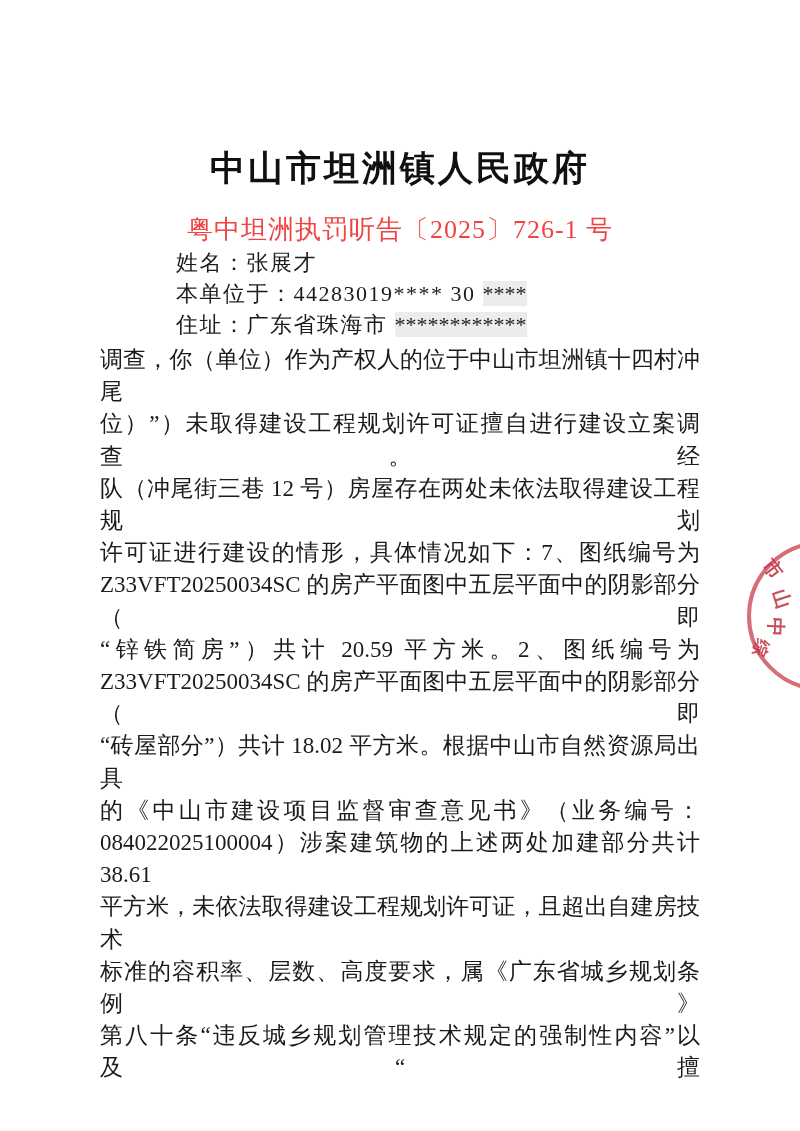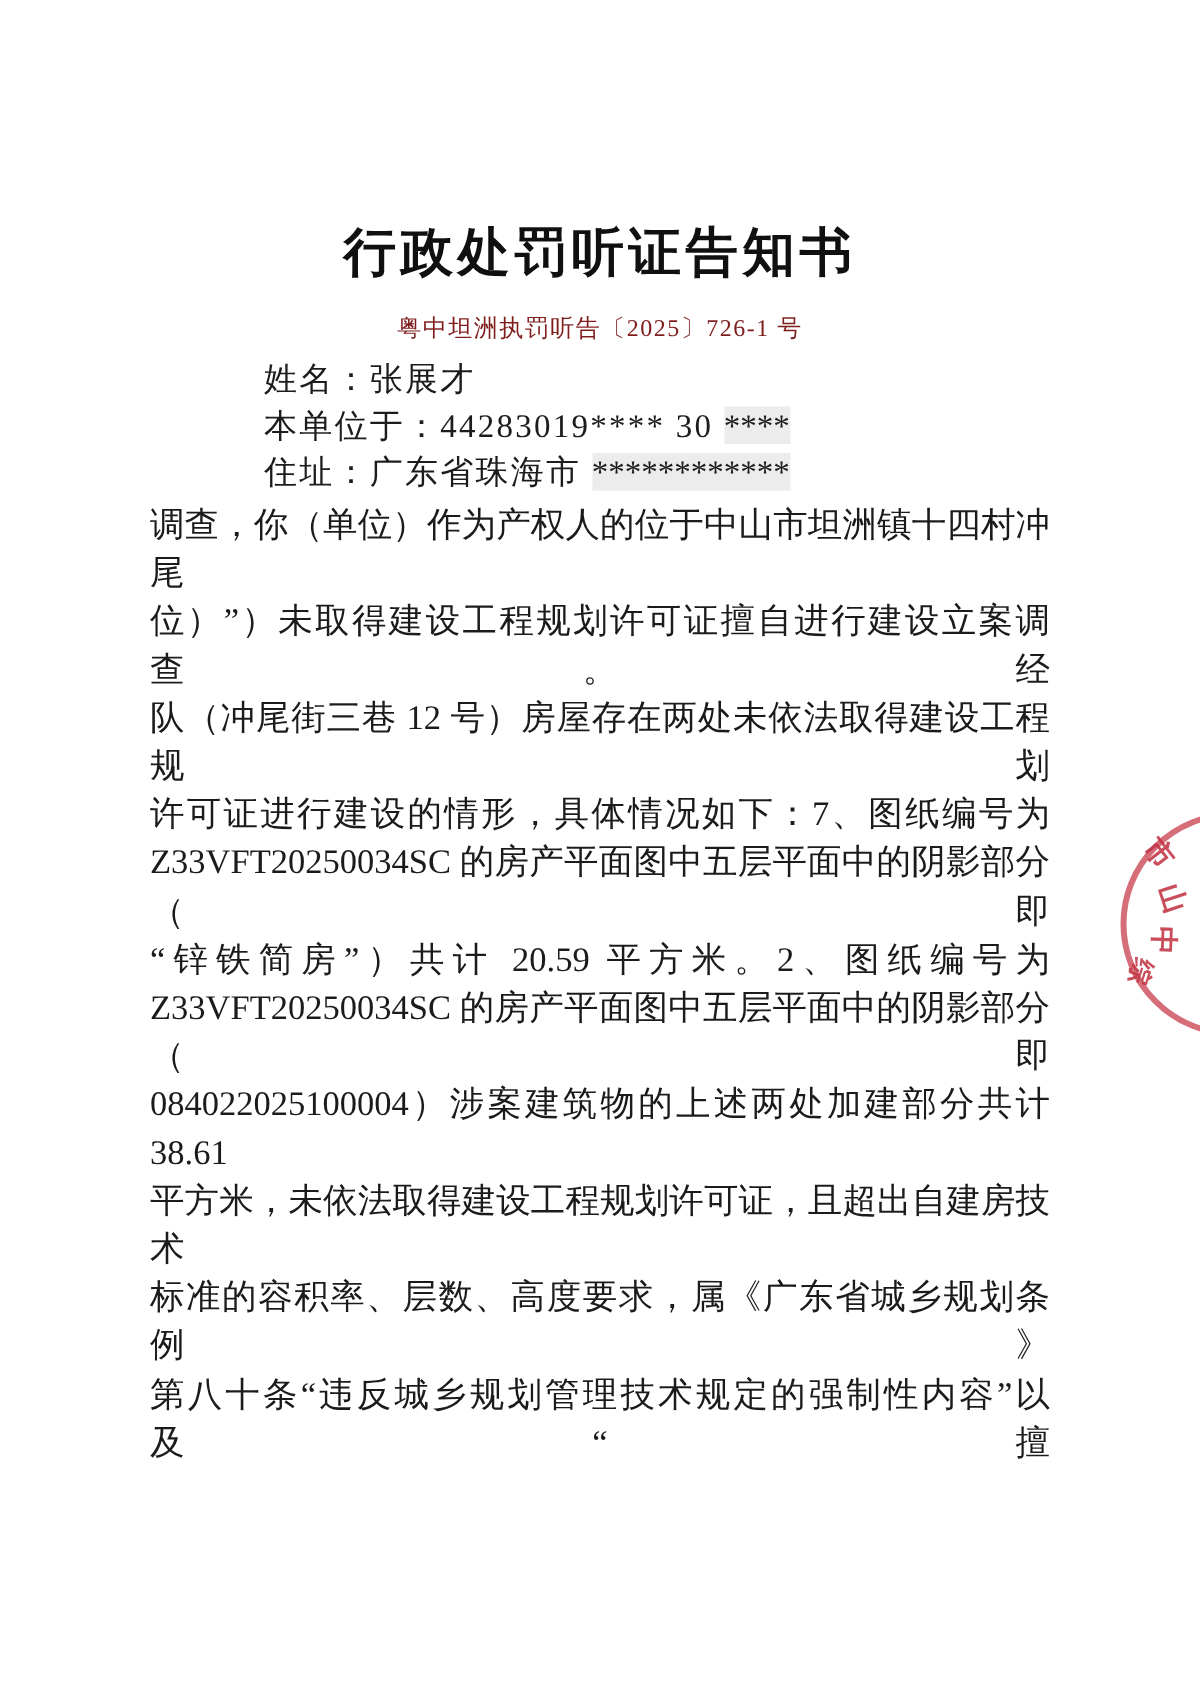--- a/index.html
+++ b/index.html
@@ -18,25 +18,25 @@
   .title {
     text-align: center;
     font-size: 35px;
     line-height: 49px;
     font-weight: bold;
     letter-spacing: 3px;
     color: #101010;
   }
   .doc-number {
     text-align: center;
-    font-size: 16px;
+    font-size: 26px;
     line-height: 30px;
-    margin-top: 12px;
+    margin-top: 22px;
     letter-spacing: 1px;
-    color: #7f1d1d;
+    color: #ef4444;
   }
   .recipient {
     padding-left: 176px;
     padding-right: 90px;
     margin-top: 2px;
   }
   .recipient-line {
     font-size: 22px;
     line-height: 31px;
     letter-spacing: 1.5px;
@@ -80,38 +80,40 @@
   .seal-c0 { left: 763px; top: 556px; transform: rotate(52deg); }
   .seal-c1 { left: 772px; top: 586px; transform: rotate(72deg); }
   .seal-c2 { left: 766px; top: 614px; transform: rotate(92deg); }
   .seal-c3 { left: 752px; top: 636px; transform: rotate(108deg); font-size: 17px; }
 </style>
 </head>
 <body>
 
 <div class="page">
 
-  <div class="title">行政处罚听证告知书</div>
+  <div class="title">中山市坦洲镇人民政府</div>
 
   <div class="doc-number">粤中坦洲执罚听告〔2025〕726-1 号</div>
 
   <div class="recipient">
       <div class="recipient-line"><span>姓名：</span><span>张展才</span></div>
       <div class="recipient-line"><span>本单位于：</span><span>44283019**** 30 </span><span class="redacted">****</span></div>
       <div class="recipient-line"><span>住址：</span><span>广东省珠海市 </span><span class="redacted">************</span></div>
     </div>
 
   <div class="body-text">
       <div class="body-line">调查，你（单位）作为产权人的位于中山市坦洲镇十四村冲尾</div>
       <div class="body-line">位）”）未取得建设工程规划许可证擅自进行建设立案调查。经</div>
       <div class="body-line">队（冲尾街三巷 12 号）房屋存在两处未依法取得建设工程规划</div>
       <div class="body-line">许可证进行建设的情形，具体情况如下：7、图纸编号为</div>
       <div class="body-line">Z33VFT20250034SC 的房产平面图中五层平面中的阴影部分（即</div>
       <div class="body-line">“锌铁简房”）共计 20.59 平方米。2、图纸编号为</div>
       <div class="body-line">Z33VFT20250034SC 的房产平面图中五层平面中的阴影部分（即</div>
+      <div class="body-line">“砖屋部分”）共计 18.02 平方米。根据中山市自然资源局出具</div>
+      <div class="body-line">的《中山市建设项目监督审查意见书》（业务编号：</div>
       <div class="body-line">084022025100004）涉案建筑物的上述两处加建部分共计 38.61</div>
       <div class="body-line">平方米，未依法取得建设工程规划许可证，且超出自建房技术</div>
       <div class="body-line">标准的容积率、层数、高度要求，属《广东省城乡规划条例》</div>
       <div class="body-line">第八十条“违反城乡规划管理技术规定的强制性内容”以及“擅</div>
     </div>
 
   <div class="seal-circle"></div>
   <span class="seal-char seal-c0">市</span>
   <span class="seal-char seal-c1">山</span>
   <span class="seal-char seal-c2">中</span>

